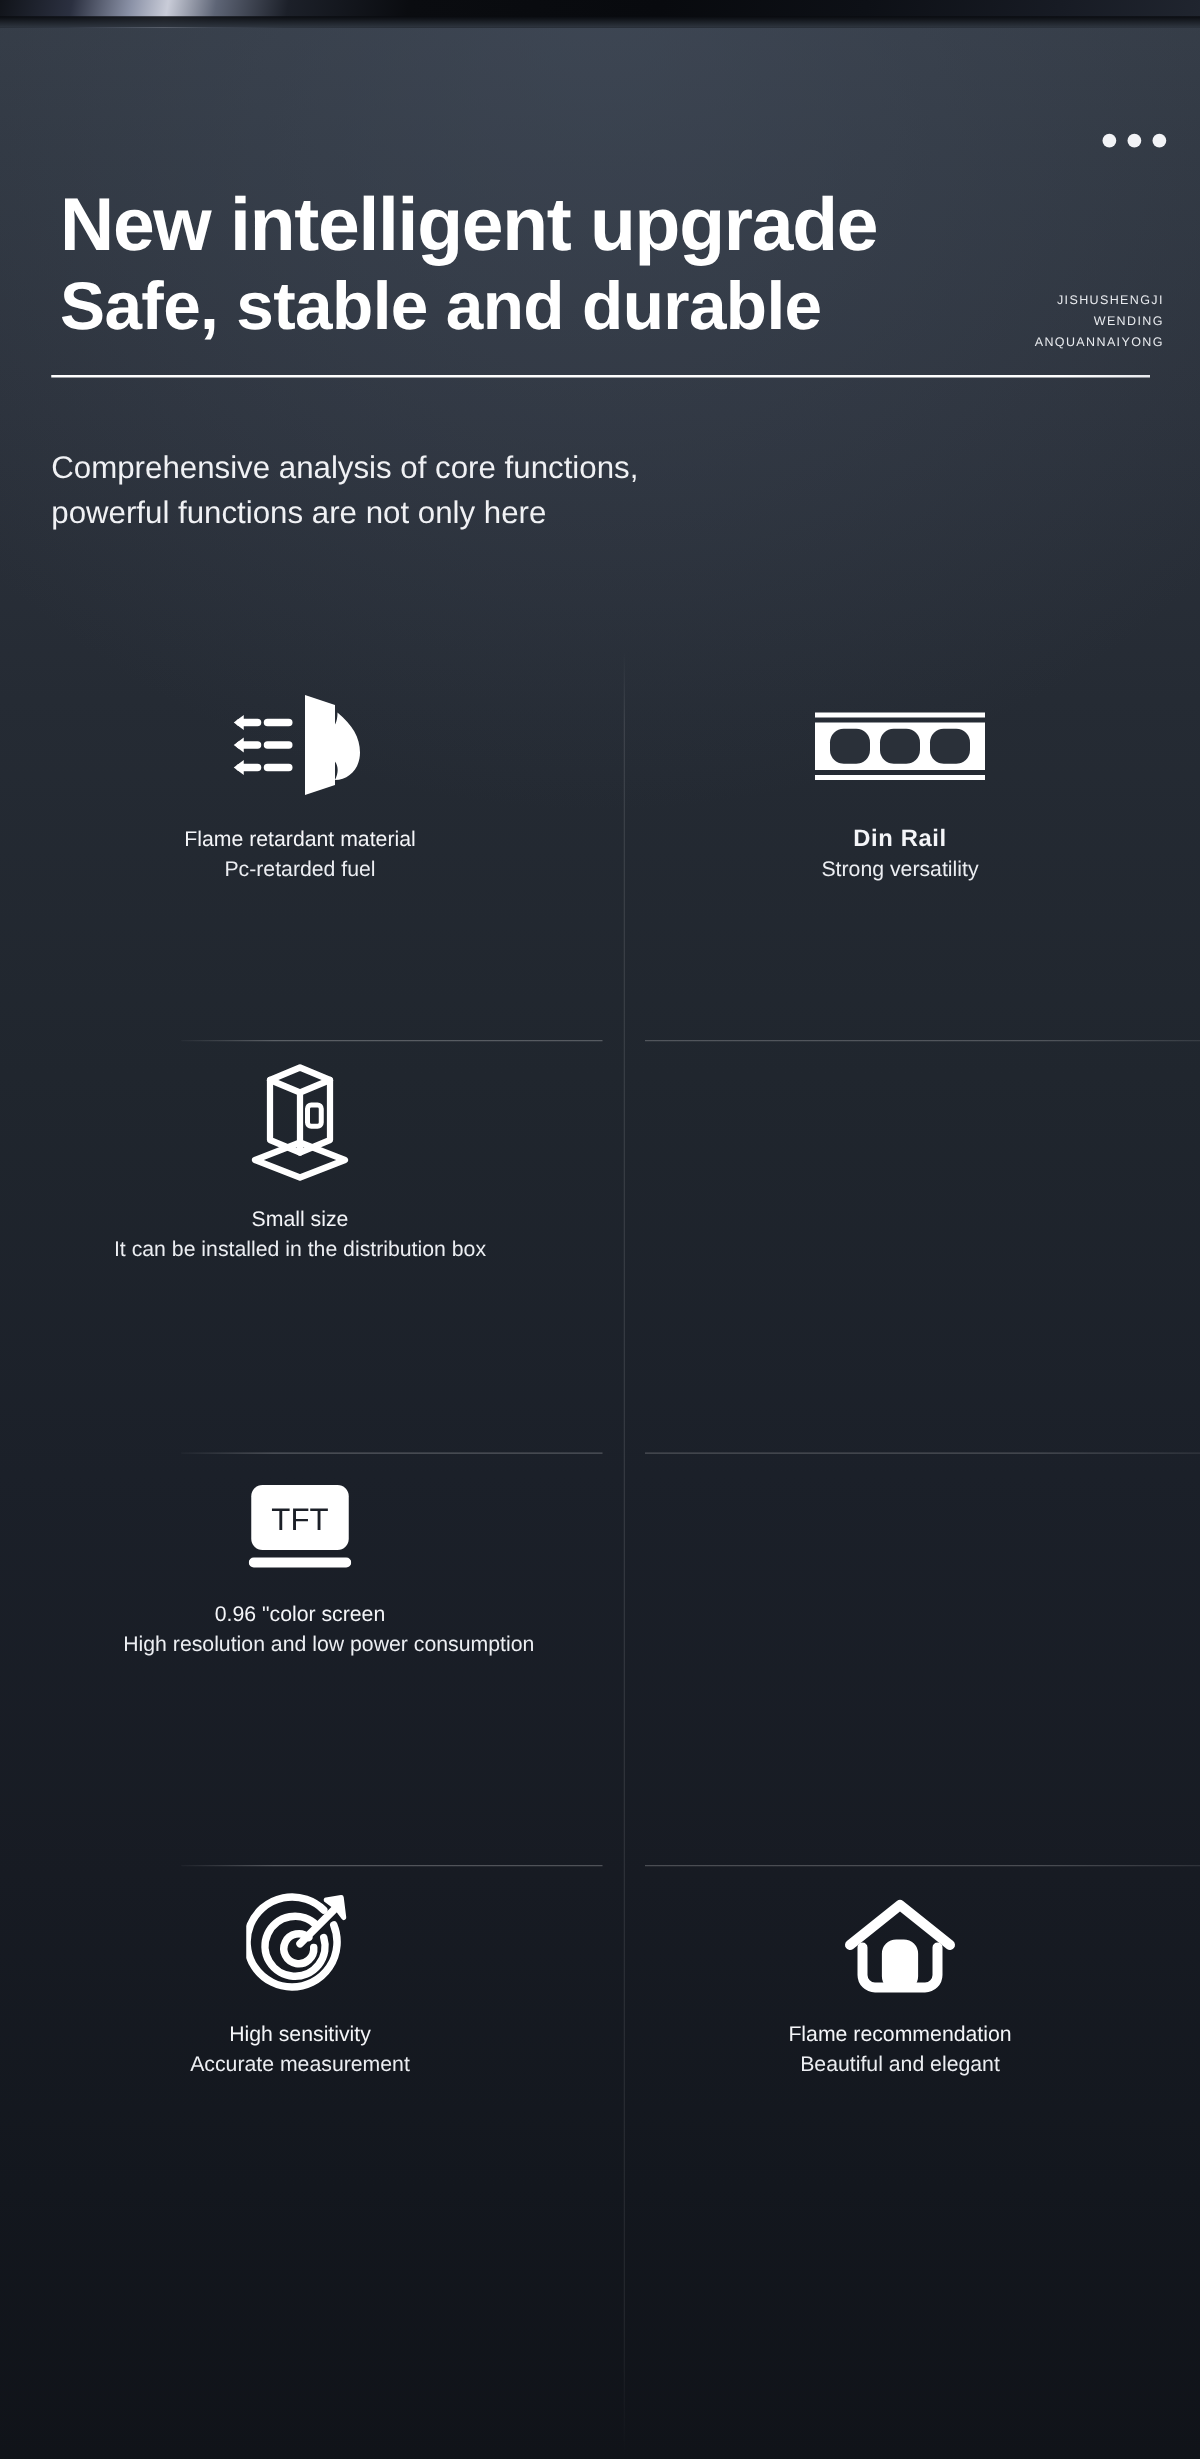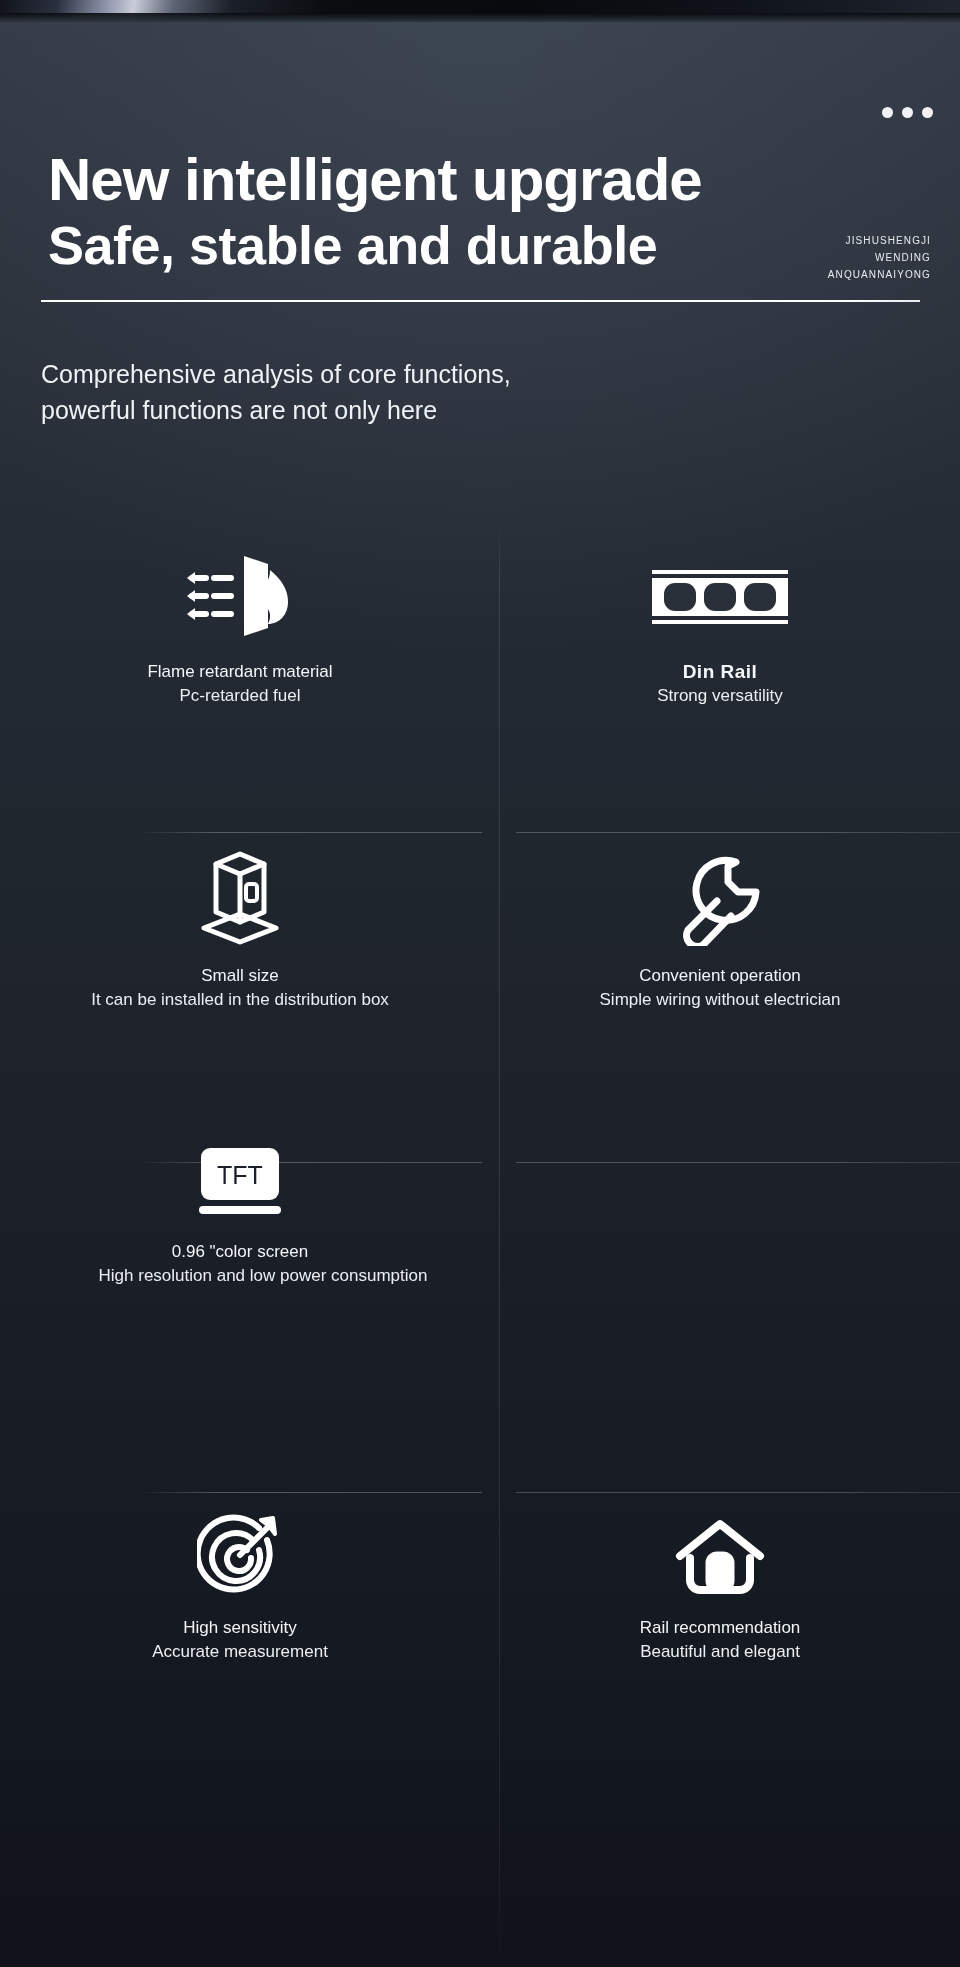--- a/index.html
+++ b/index.html
@@ -112,21 +112,21 @@
   .cell .ctitle {
     margin-top:18px; font-size:17px; line-height:24px; color:#f4f5f8; text-align:center;
   }
   .cell .ctitle.bold { font-weight:bold; font-size:19px; letter-spacing:0.5px; }
   .cell .csub { font-size:17px; line-height:24px; color:#eceef2; text-align:center; }
   .cell .csub.wide { font-size:17px;padding-left:46px; }
 
   
   .r1 { top:30px; }
   .r2 { top:330px; }
-  .r3 { top:620px; }
+  .r3 { top:660px; }
   .r4 { top:990px; }
   .colL { left:0px; }
   .colR { left:480px; }
 
   svg { display:block; }
 </style>
 </head>
 <body>
 
 <div id="page">
@@ -226,30 +226,20 @@
           <path d="M30 14 L54 4 L78 14 V62 L54 72 L30 62 Z"></path>
           <path d="M30 14 L54 24 L78 14"></path>
           <path d="M54 24 V72"></path>
           <rect x="60" y="34" width="11" height="17" rx="3" stroke-width="4"></rect>
         </svg>
       </div>
       <div class="ctitle">Small size</div>
       <div class="csub">It can be installed in the distribution box</div>
     </div>
 
-    <div class="cell r2 colR">
-      <div class="icon" style="height:96px">
-        <svg width="96" height="92" viewBox="0 0 96 92" fill="none">
-          <path d="M64 8 A30 30 0 1 0 84 38 L66 38 L56 28 L56 12 Z" stroke="#ffffff" stroke-width="7" stroke-linejoin="round" stroke-linecap="round"></path>
-          <path d="M45 47 L16 76 A11 11 0 0 0 31 91 L59 62" stroke="#ffffff" stroke-width="7" stroke-linejoin="round" stroke-linecap="round"></path>
-        </svg>
-      </div>
-      <div class="ctitle">Convenient operation</div>
-      <div class="csub">Simple wiring without electrician</div>
-    </div>
 
     <div class="cell r3 colL">
       <div class="icon" style="height:82px">
         <svg width="82" height="70" viewBox="0 0 82 70" style="margin-bottom:6px">
           <rect x="2" y="2" width="78" height="52" rx="9" fill="#ffffff"></rect>
           <text x="41" y="38" text-anchor="middle" font-family="Liberation Sans, sans-serif" font-size="25" fill="#1b1f27">TFT</text>
           <rect x="0" y="60" width="82" height="8" rx="4" fill="#ffffff"></rect>
         </svg>
       </div>
       <div class="ctitle">0.96 "color screen</div>
@@ -272,18 +262,18 @@
     </div>
 
     <div class="cell r4 colR">
       <div class="icon" style="height:88px">
         <svg width="92" height="80" viewBox="0 0 92 80" fill="none" stroke="#ffffff" stroke-width="8" stroke-linecap="round" stroke-linejoin="round">
           <path d="M6 38 L46 6 L86 38"></path>
           <path d="M16 40 V62 A10 10 0 0 0 26 72 H66 A10 10 0 0 0 76 62 V40"></path>
           <rect x="34" y="36" width="24" height="36" rx="9" fill="#ffffff" stroke-width="5"></rect>
         </svg>
       </div>
-      <div class="ctitle">Rail recommendation</div>
+      <div class="ctitle">Flame recommendation</div>
       <div class="csub">Beautiful and elegant</div>
     </div>
 
   </div>
 </div>
 
 </body></html>

